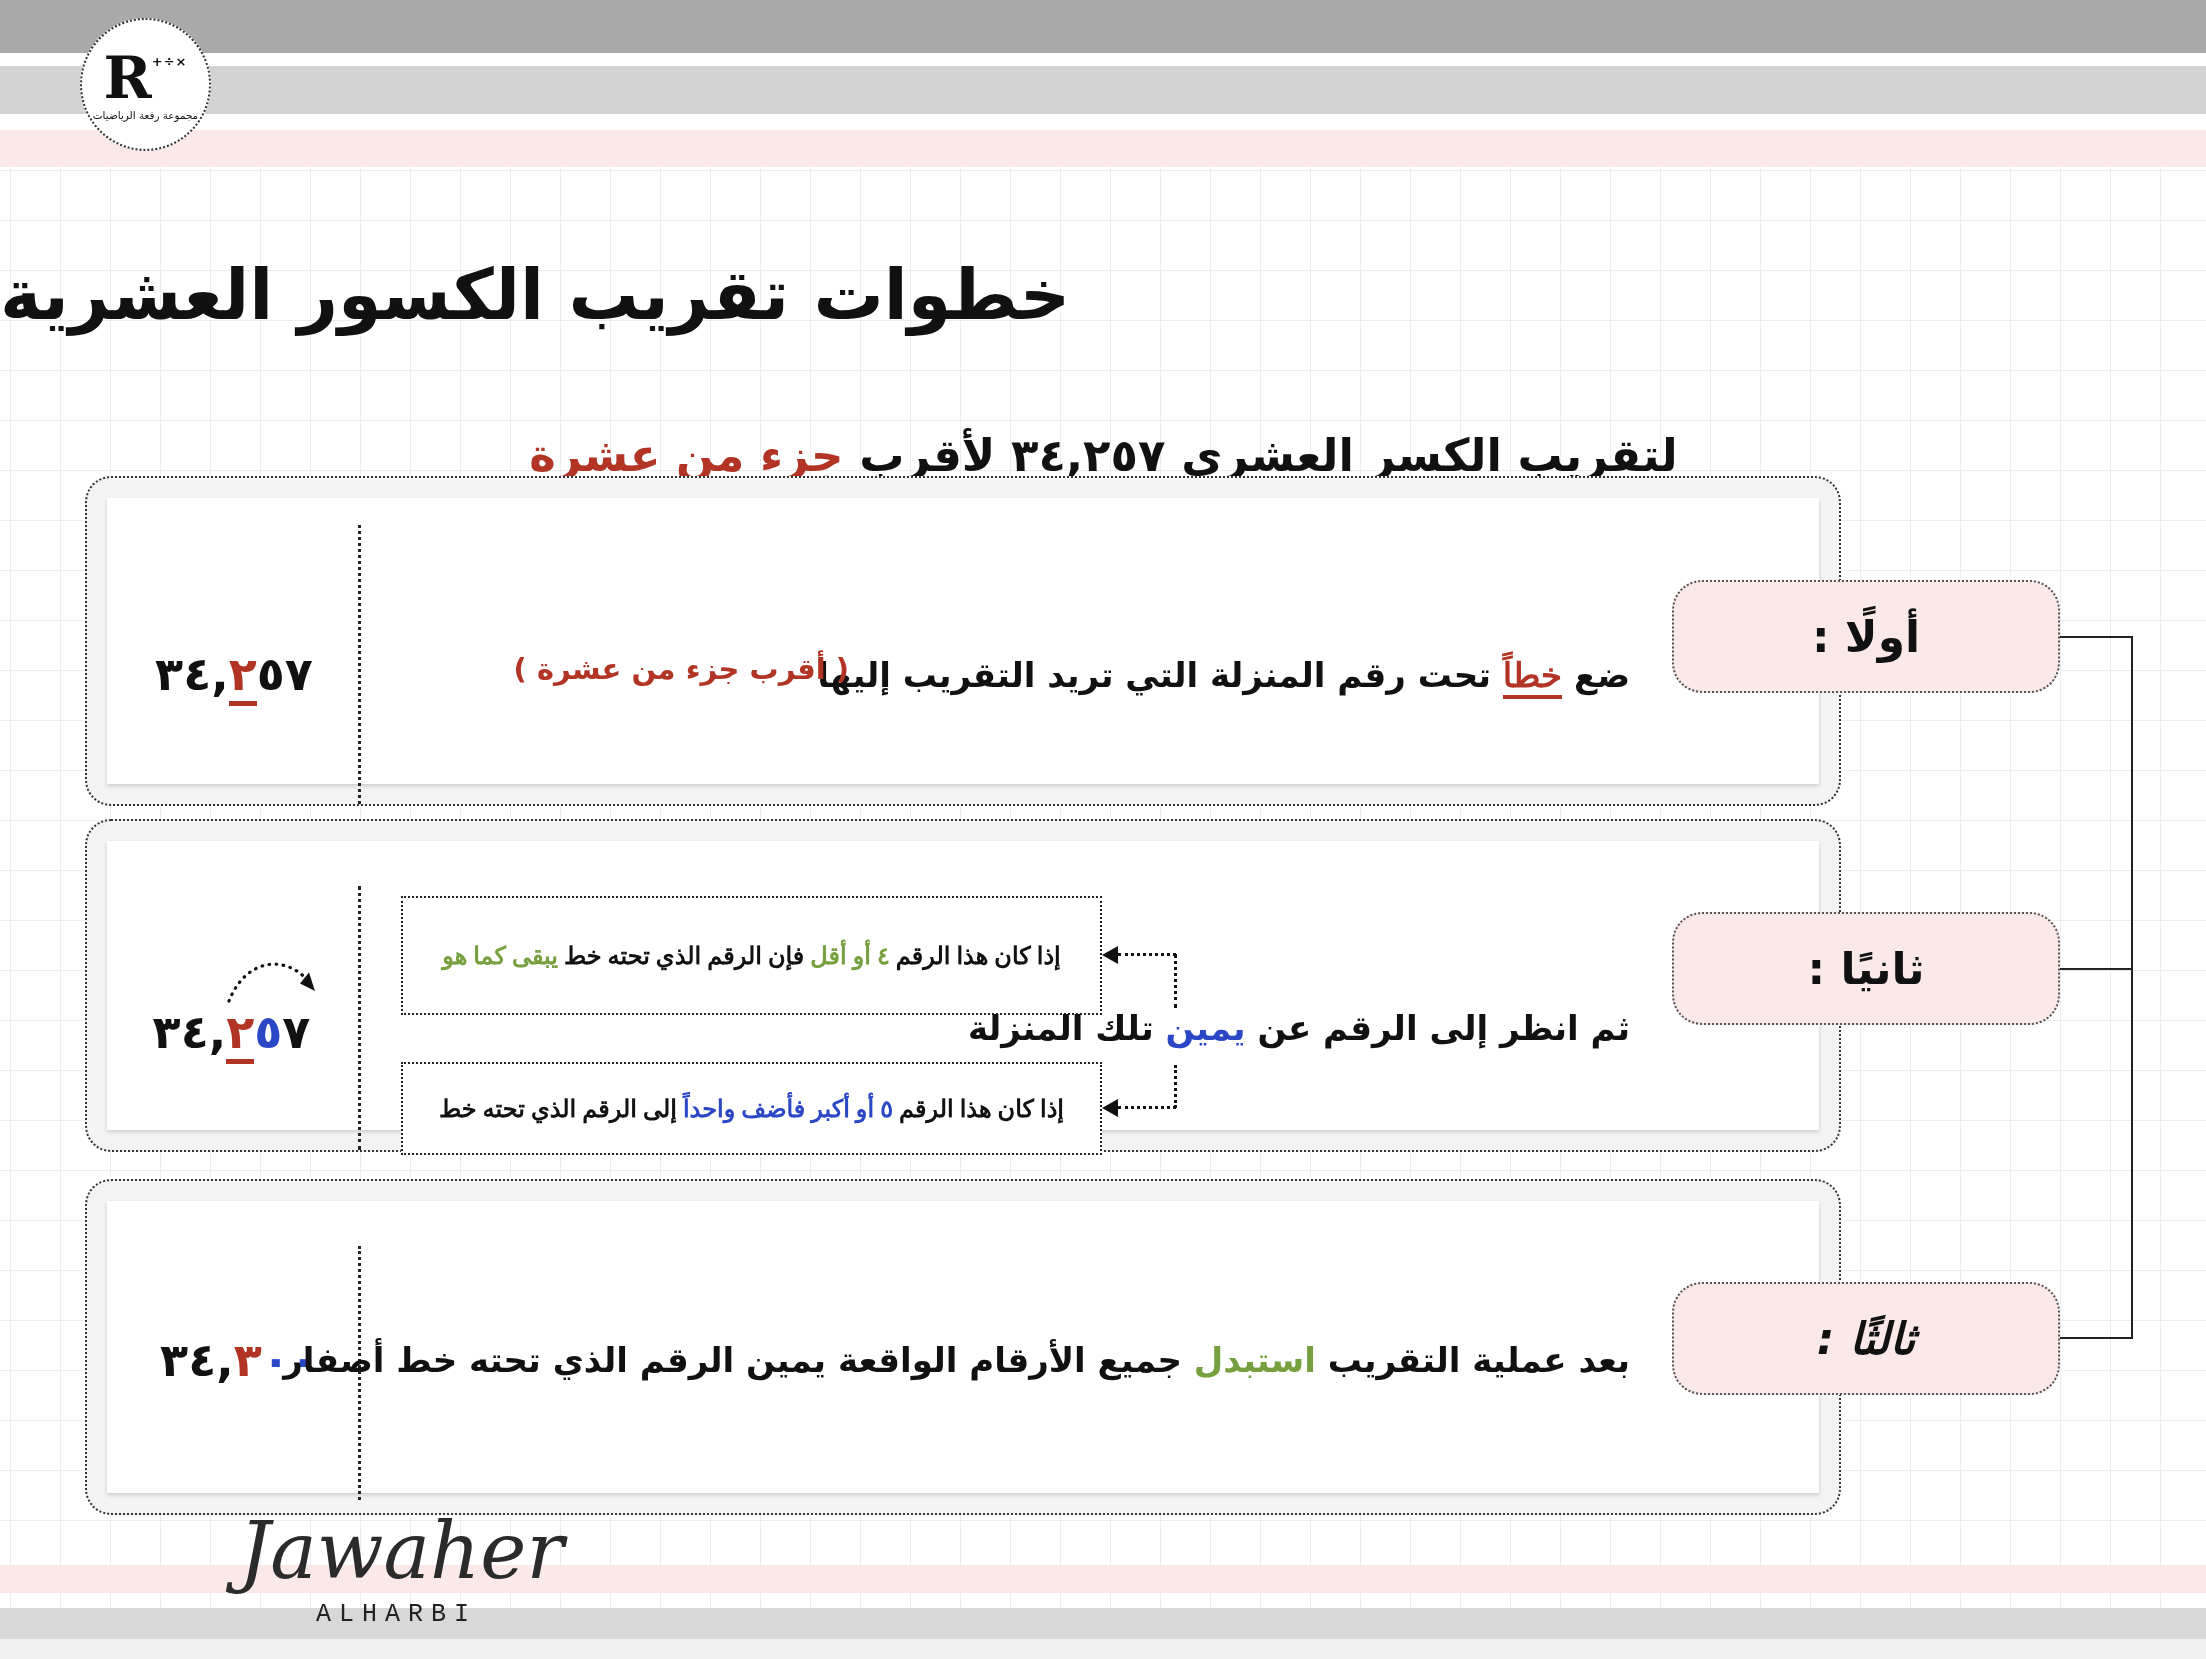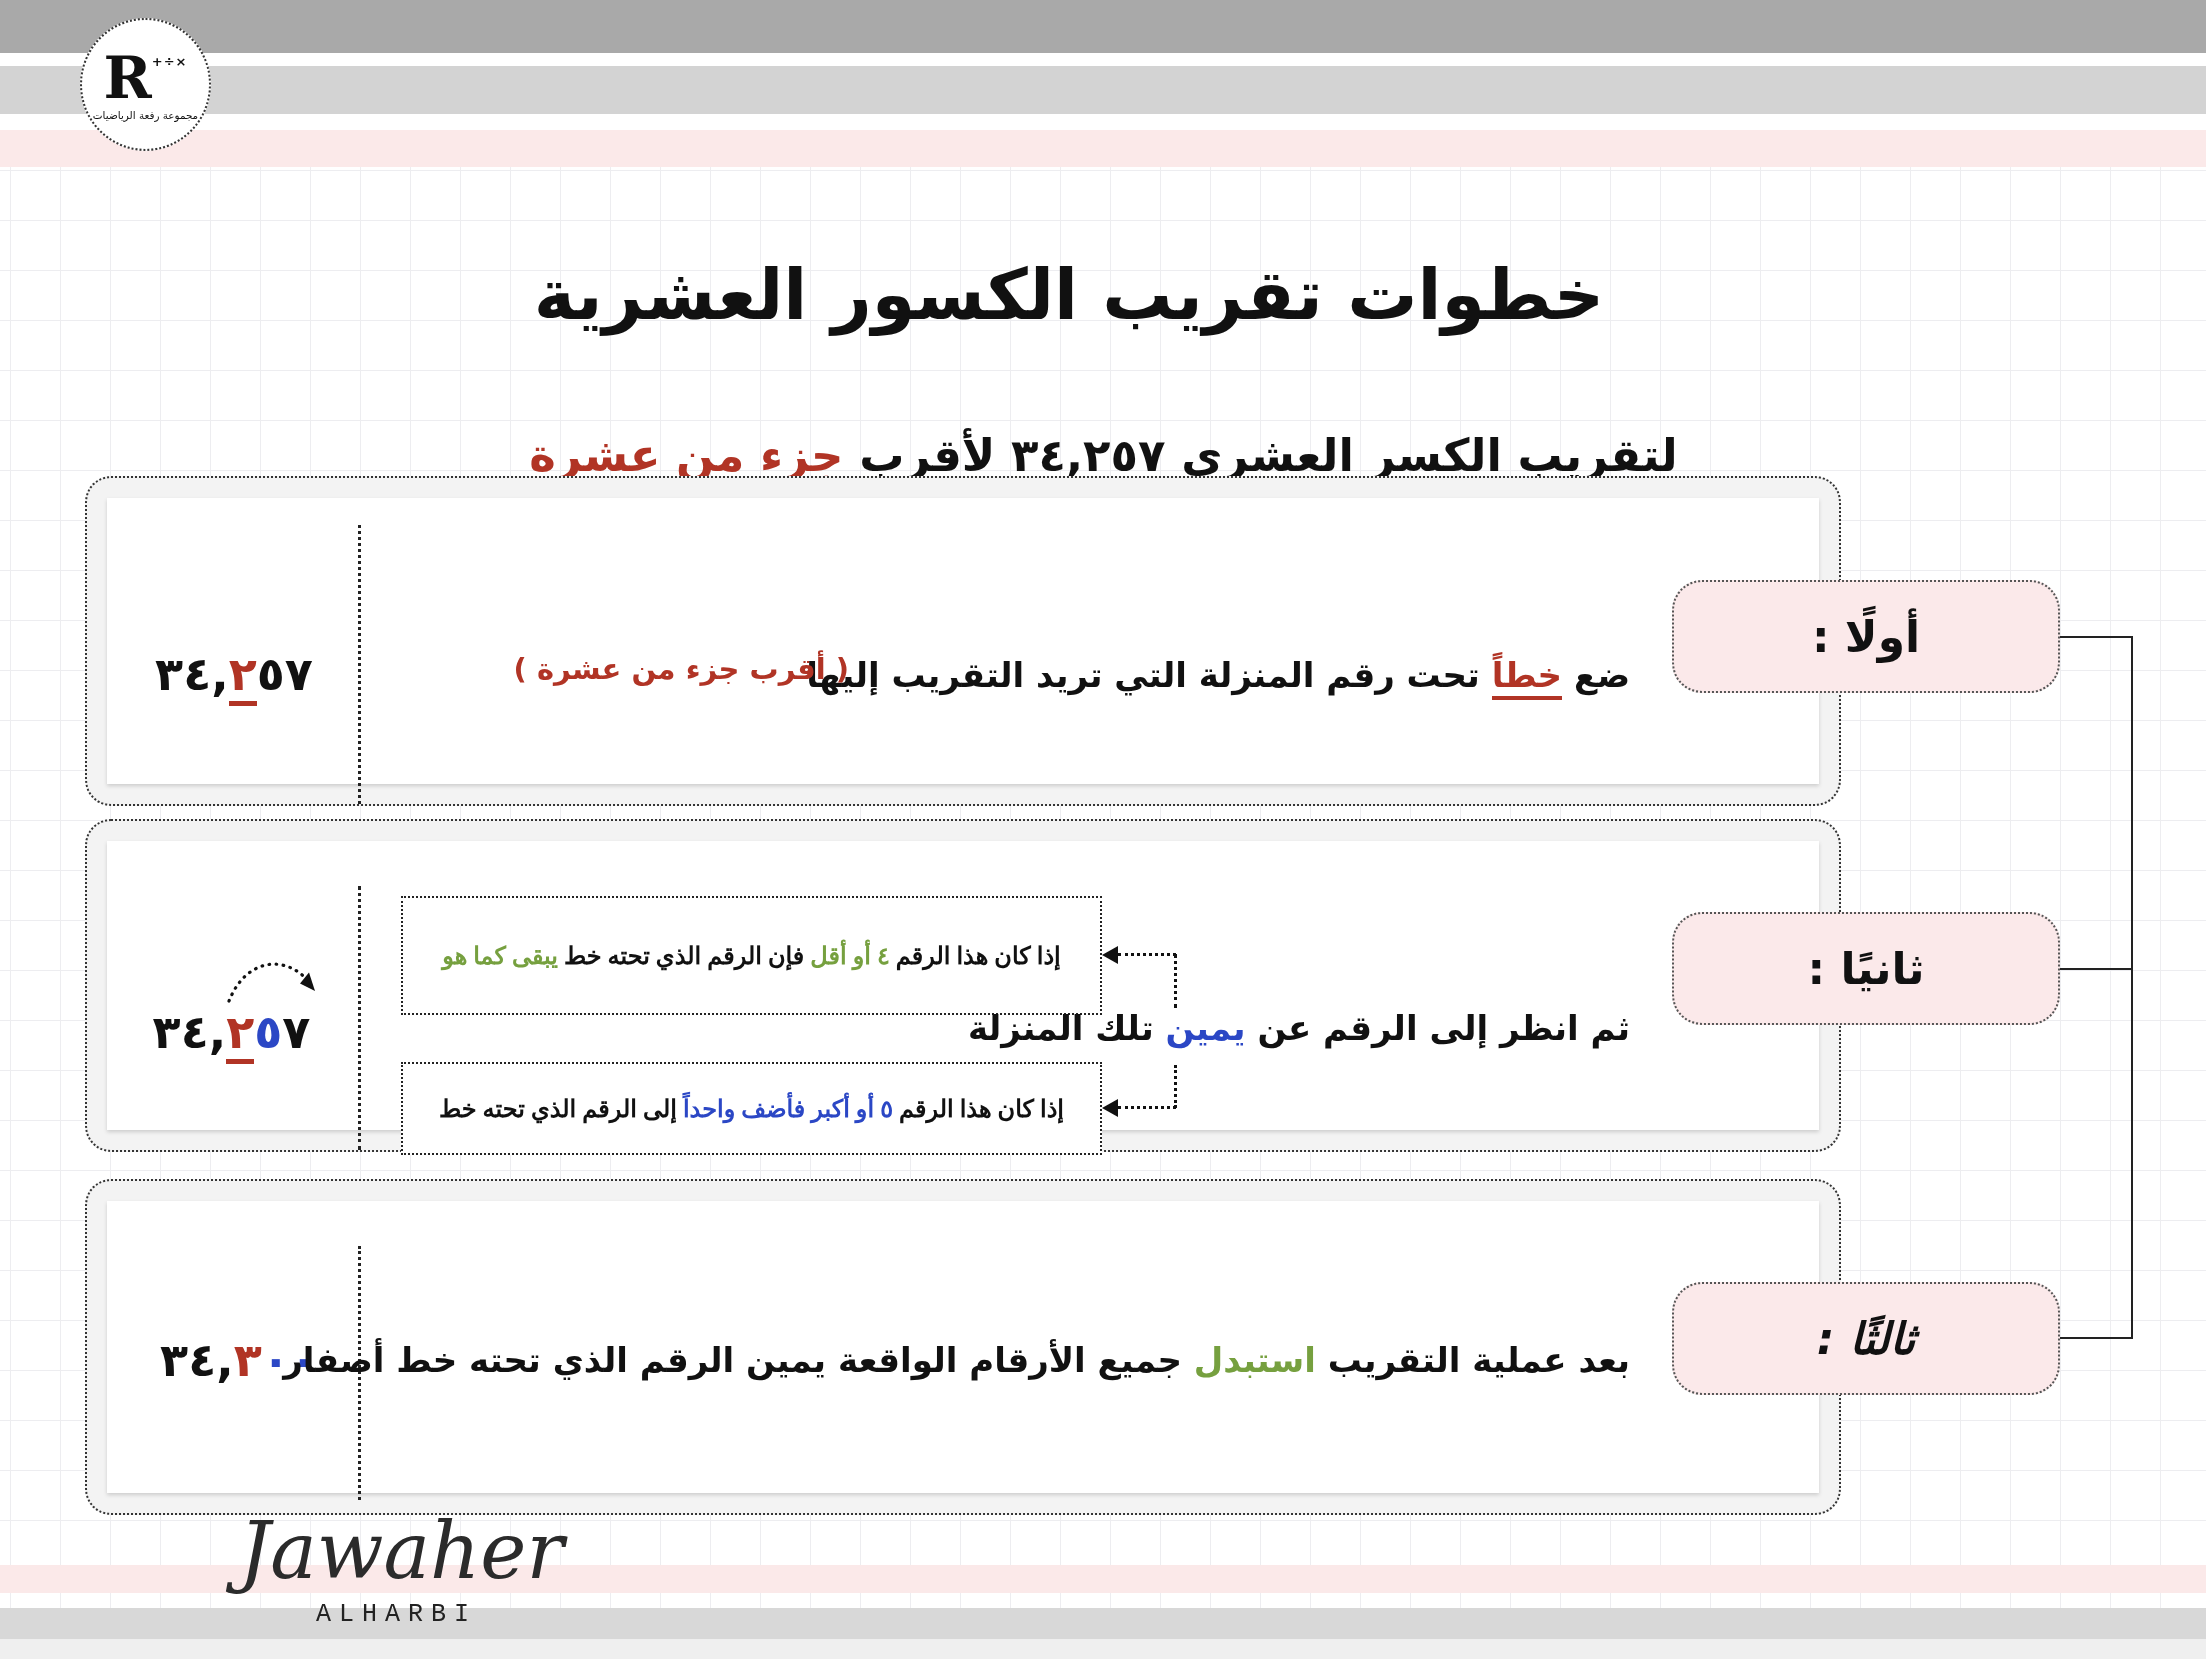--- a/index.html
+++ b/index.html
@@ -25,21 +25,21 @@
     position:absolute;left:80px;top:18px;width:131px;height:133px;border-radius:50%;
     background:#fff;border:2px dotted #333;box-sizing:border-box;
     display:flex;flex-direction:column;align-items:center;justify-content:center;z-index:5;
   }
   .logo .row{display:flex;align-items:flex-start;line-height:1;}
   .logo .r{font-family:"DejaVu Serif",serif;font-size:58px;font-weight:bold;}
   .logo .syms{font-size:13px;font-weight:bold;margin-top:6px;letter-spacing:1px;}
   .logo .caption{font-size:10.4px;margin-top:2px;white-space:nowrap;}
   
   .title{
-    position:absolute;top:207px;left:0;width:2138px;text-align:center;
+    position:absolute;top:207px;left:0;width:2138px;text-align:left;
     font-size:70px;font-weight:bold;
   }
   .subtitle{
     position:absolute;top:384px;left:0;width:2207px;text-align:center;
     font-size:45px;font-weight:bold;
   }
   
   .step{
     position:absolute;left:85px;width:1756px;box-sizing:border-box;
     border:2px dotted #333;border-radius:26px;background:#f3f3f3;
@@ -82,21 +82,21 @@
   .rulebox.top{top:55px;height:119px;}
   .rulebox.bottom{top:221px;height:93px;}
   
   .arrow-left{position:absolute;width:0;height:0;border-top:9px solid transparent;border-bottom:9px solid transparent;border-right:16px solid #111;}
   .dot-h{position:absolute;width:58px;height:0;border-top:3px dotted #111;}
   .dot-v{position:absolute;width:0;border-left:3px dotted #111;}
   
   .c-red{color:#b13425;}
   .c-green{color:#76a03f;}
   .c-blue{color:#2b47c5;}
-  .u-red{border-bottom:4px solid #b13425;padding-bottom:1px;}
+  .u-red{border-bottom:4px solid #b13425;padding-bottom:1px;font-family:Liberation Serif, serif;}
   .u-red-num{border-bottom:5px solid #b13425;}
   
   .arc{position:absolute;left:117px;top:111px;width:98px;height:54px;}
   
   .step-label{
     position:absolute;left:1672px;width:388px;height:113px;box-sizing:border-box;
     background:#fbe9ea;border:2px dotted #555;border-radius:30px;
     display:flex;align-items:center;justify-content:center;
     font-size:44px;font-weight:bold;direction:rtl;z-index:6;
   }

